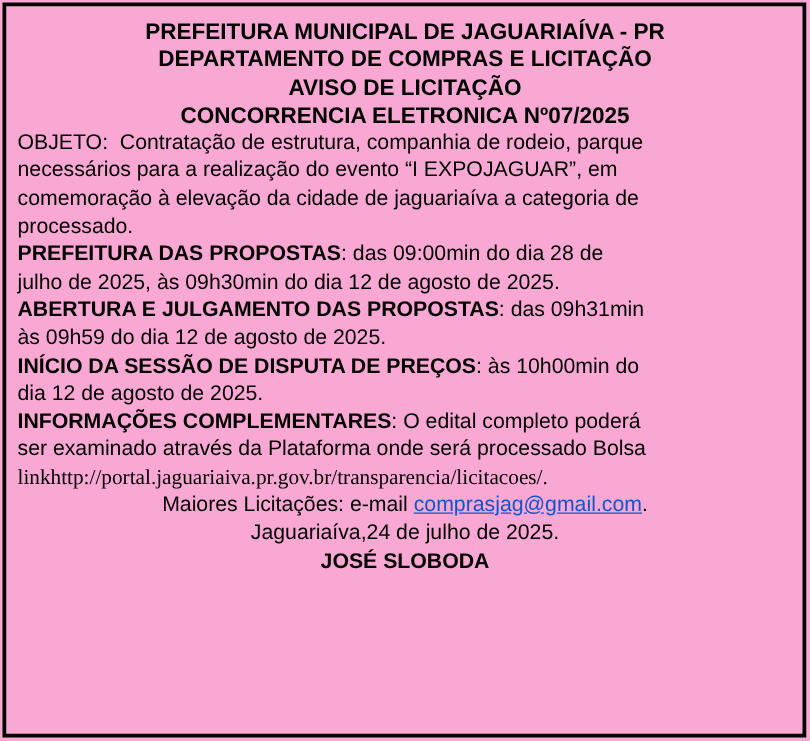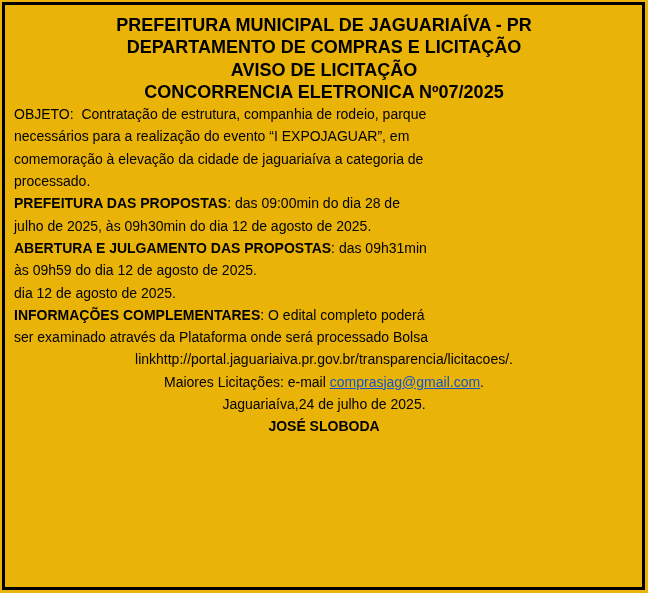--- a/index.html
+++ b/index.html
@@ -1,20 +1,20 @@
 <!DOCTYPE html>
 <html style="--link-color: #1155CC;"><head>
 <meta charset="utf-8">
 <style>
   html, body { margin: 0; padding: 0; background: #ffffff; }
   .sheet {
     position: relative;
     width: 648px;
     height: 593px;
-    background: #eab308;
+    background: #f9a8d4;
     font-family: "Liberation Sans", sans-serif;
     color: #000000;
     overflow: hidden;
   }
   .frame {
     position: absolute;
     left: 2px;
     top: 2px;
     width: 643px;
     height: 588px;
@@ -23,30 +23,31 @@
     padding: 9px 8px 0 9px;
   }
   .header-line {
     text-align: center;
     font-weight: 700;
     font-size: 18px;
     line-height: 22.3px;
     white-space: pre-wrap;
   }
   .text-line {
-    font-size: 14px;
+    font-size: 17px;
     line-height: 22.3px;
     white-space: pre-wrap;
     text-align: left;
   }
   .text-line.center { text-align: center; }
   .text-line.spread {
     display: flex;
-    justify-content: center;
+    justify-content: flex-start;
     align-items: baseline;
+    font-family: Liberation Serif, serif;
   }
   .seg-bold { font-weight: 700; }
   .email-link {
     color: var(--link-color, #1155CC);
     text-decoration: underline;
     cursor: pointer;
   }
 </style>
 </head>
 <body>
@@ -61,20 +62,21 @@
       </div>
     <div id="notice-body">
         <div class="text-line"><span>OBJETO:  Contratação de estrutura, companhia de rodeio, parque</span></div>
         <div class="text-line"><span>necessários para a realização do evento “I EXPOJAGUAR”, em</span></div>
         <div class="text-line"><span>comemoração à elevação da cidade de jaguariaíva a categoria de</span></div>
         <div class="text-line"><span>processado.</span></div>
         <div class="text-line"><span class="seg-bold">PREFEITURA DAS PROPOSTAS</span><span>: das 09:00min do dia 28 de</span></div>
         <div class="text-line"><span>julho de 2025, às 09h30min do dia 12 de agosto de 2025.</span></div>
         <div class="text-line"><span class="seg-bold">ABERTURA E JULGAMENTO DAS PROPOSTAS</span><span>: das 09h31min</span></div>
         <div class="text-line"><span>às 09h59 do dia 12 de agosto de 2025.</span></div>
+        <div class="text-line"><span class="seg-bold">INÍCIO DA SESSÃO DE DISPUTA DE PREÇOS</span><span>: às 10h00min do</span></div>
         <div class="text-line"><span>dia 12 de agosto de 2025.</span></div>
         <div class="text-line"><span class="seg-bold">INFORMAÇÕES COMPLEMENTARES</span><span>: O edital completo poderá</span></div>
         <div class="text-line"><span>ser examinado através da Plataforma onde será processado Bolsa</span></div>
         <div class="text-line spread"><span>link</span><span>http://portal.jaguariaiva.pr.gov.br/transparencia/licitacoes/.</span></div>
         <div class="text-line center"><span>Maiores Licitações: e-mail </span><span class="email-link">comprasjag@gmail.com</span><span>.</span></div>
         <div class="text-line center"><span>Jaguariaíva,24 de julho de 2025.</span></div>
         <div class="text-line center"><span class="seg-bold">JOSÉ SLOBODA</span></div>
       </div>
   </div>
 </div>

